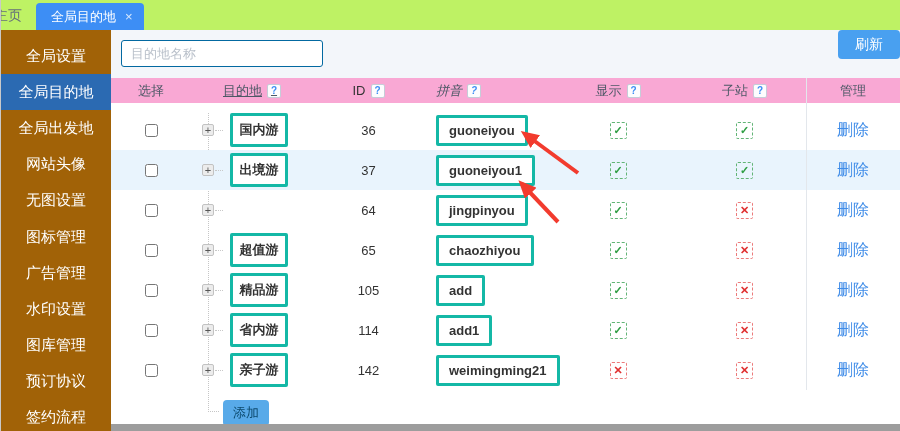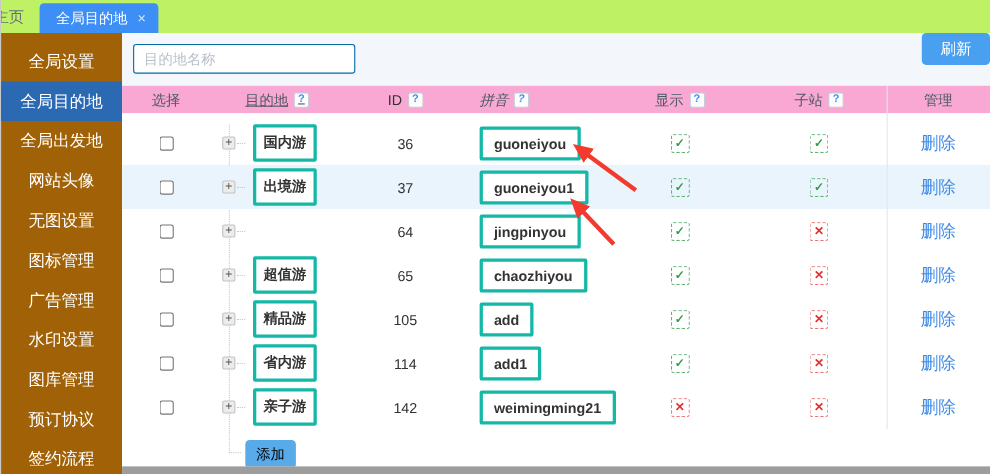--- a/index.html
+++ b/index.html
@@ -74,21 +74,21 @@
 
   .del { color:#3f8ce8; font-size:16px; cursor:pointer; text-decoration:none; }
 
   .help { display:inline-flex; width:14px; height:14px; border:1px solid #c6ccd8;
     border-radius:2px; background:#fdfdfe; color:#3d8ef5; font-size:10px;
     font-weight:bold; align-items:center; justify-content:center; cursor:pointer; }
 
   .tree-line { position:absolute; left:97px; top:10px; height:299px; width:11px;
     border-left:1px dotted #c6c6c6; border-bottom:1px dotted #c6c6c6; pointer-events:none; }
   .add-btn { display:block; margin:10px 0 0 112px; width:46px; height:26px;
-    background:#58aae9; color:#000000; border:none; border-radius:4px; font-size:13px;
+    background:#58aae9; color:#0c4a6e; border:none; border-radius:4px; font-size:13px;
     cursor:pointer; font-family:inherit; }
 
   .hscroll { position:absolute; left:0; right:0; bottom:0; height:7px; background:#9d9d9d; cursor:pointer; }
 
   .arrows { position:absolute; left:0; top:0; width:900px; height:431px;
     pointer-events:none; z-index:40; }
 </style>
 </head>
 <body>
 

